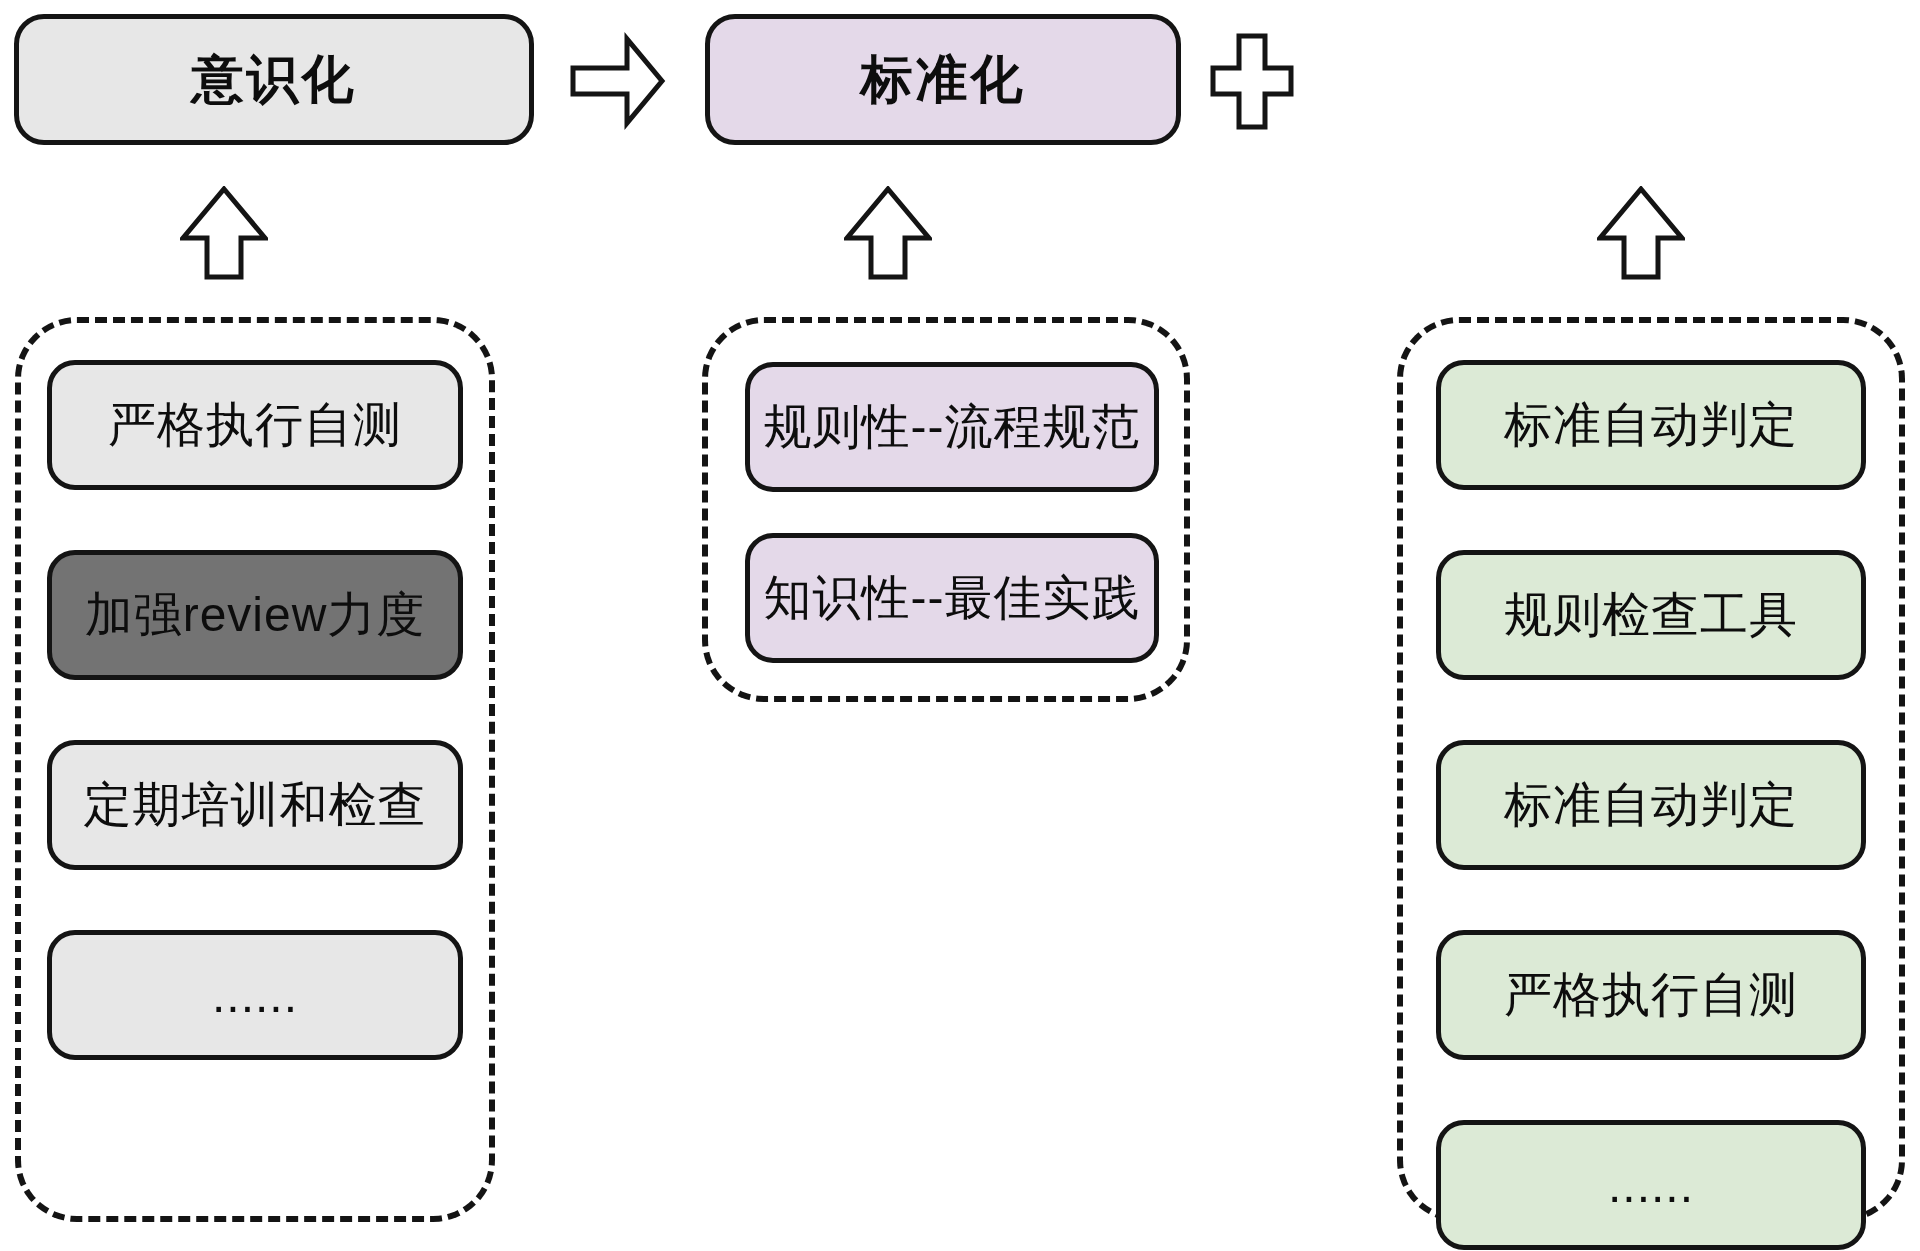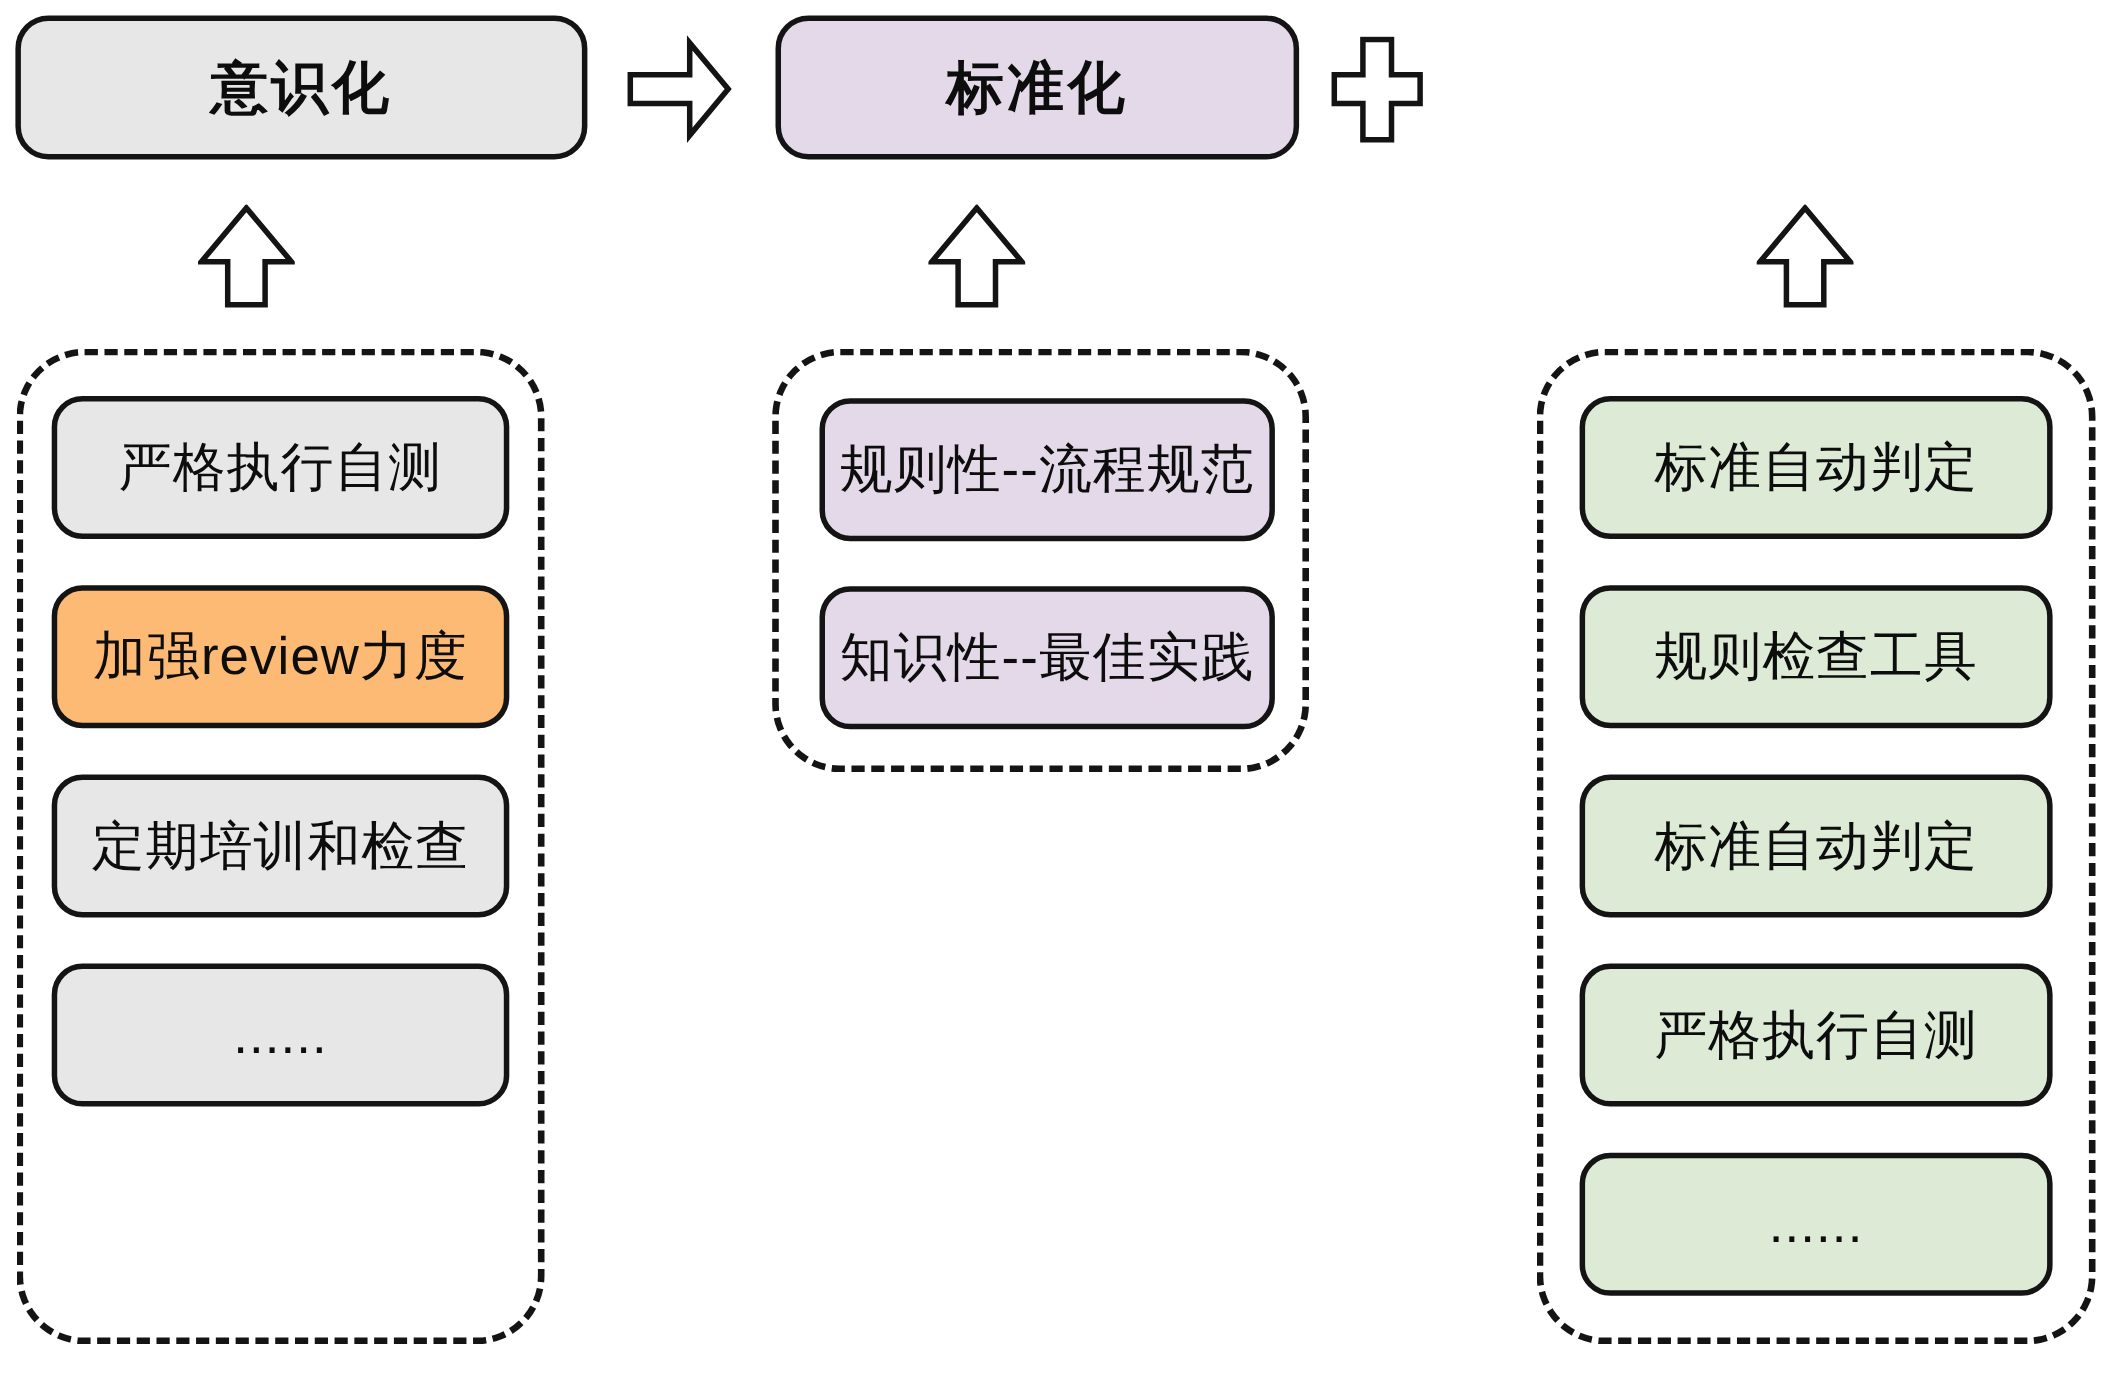--- a/index.html
+++ b/index.html
@@ -24,21 +24,21 @@
     font-size: 52px;
     font-weight: 700;
     letter-spacing: 3px;
   }
   .dashed {
     position: absolute;
     box-sizing: border-box;
     border: 6px dashed #141414;
     border-radius: 62px;
     display: flex; flex-direction: column; align-items: center;
-    gap: 42px;
+    gap: 60px;
     background: #ffffff;
   }
   #group-awareness  { left: 15px;   top: 317px; width: 480px; height: 905px; padding-top: 37px; }
   #group-standard   { left: 702px;  top: 317px; width: 488px; height: 385px; padding-top: 39px; gap: 41px; }
   #group-tooling    { left: 1397px; top: 317px; width: 508px; height: 905px; padding-top: 37px; }
   .item {
     width: 416px;
     min-height: 130px;
     border-radius: 28px;
     font-size: 48px;
@@ -87,21 +87,21 @@
   </svg>
   <svg class="conn" id="up-standard" width="88" height="94" viewBox="0 0 88 94">
     <polygon points="44,3 85,52 61,52 61,91 27,91 27,52 3,52"></polygon>
   </svg>
   <svg class="conn" id="up-tooling" width="88" height="94" viewBox="0 0 88 94">
     <polygon points="44,3 85,52 61,52 61,91 27,91 27,52 3,52"></polygon>
   </svg>
 
   <div class="dashed" id="group-awareness">
     <div class="box item" style="background: rgb(231, 231, 231);">严格执行自测</div>
-    <div class="box item" style="background: #fdba74;">加强review力度</div>
+    <div class="box item" style="background: #737373;">加强review力度</div>
     <div class="box item" style="background: rgb(231, 231, 231);">定期培训和检查</div>
     <div class="box item" style="background: rgb(231, 231, 231);">......</div>
   </div>
 
   <div class="dashed" id="group-standard">
     <div class="box item" style="background: rgb(228, 217, 233);">规则性--流程规范</div>
     <div class="box item" style="background: rgb(228, 217, 233);">知识性--最佳实践</div>
   </div>
 
   <div class="dashed" id="group-tooling">

